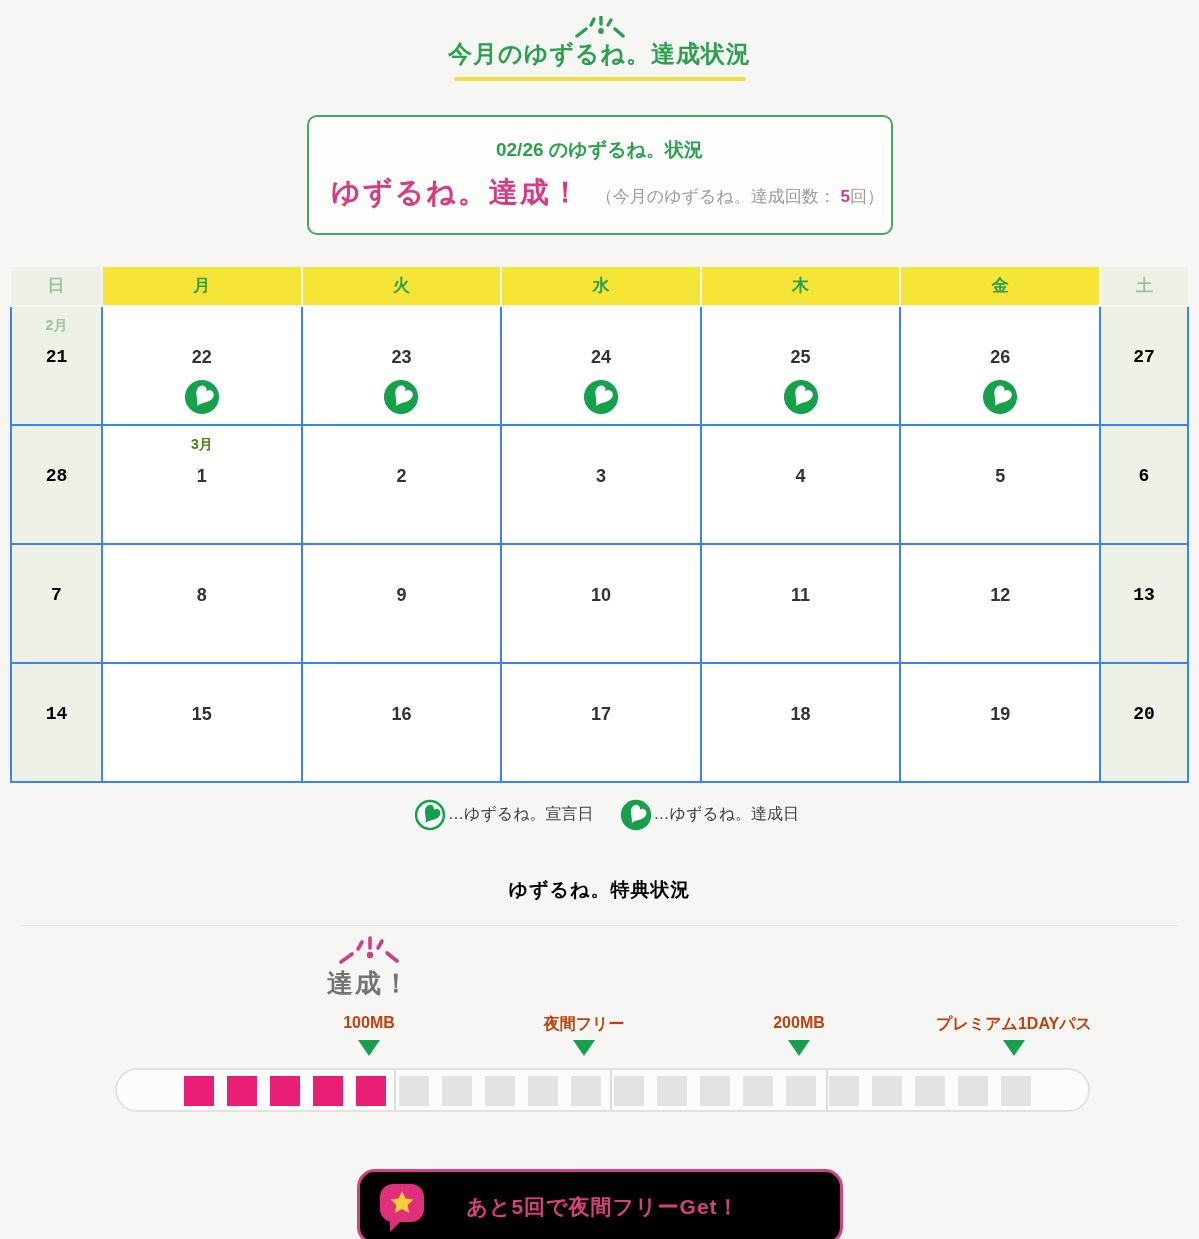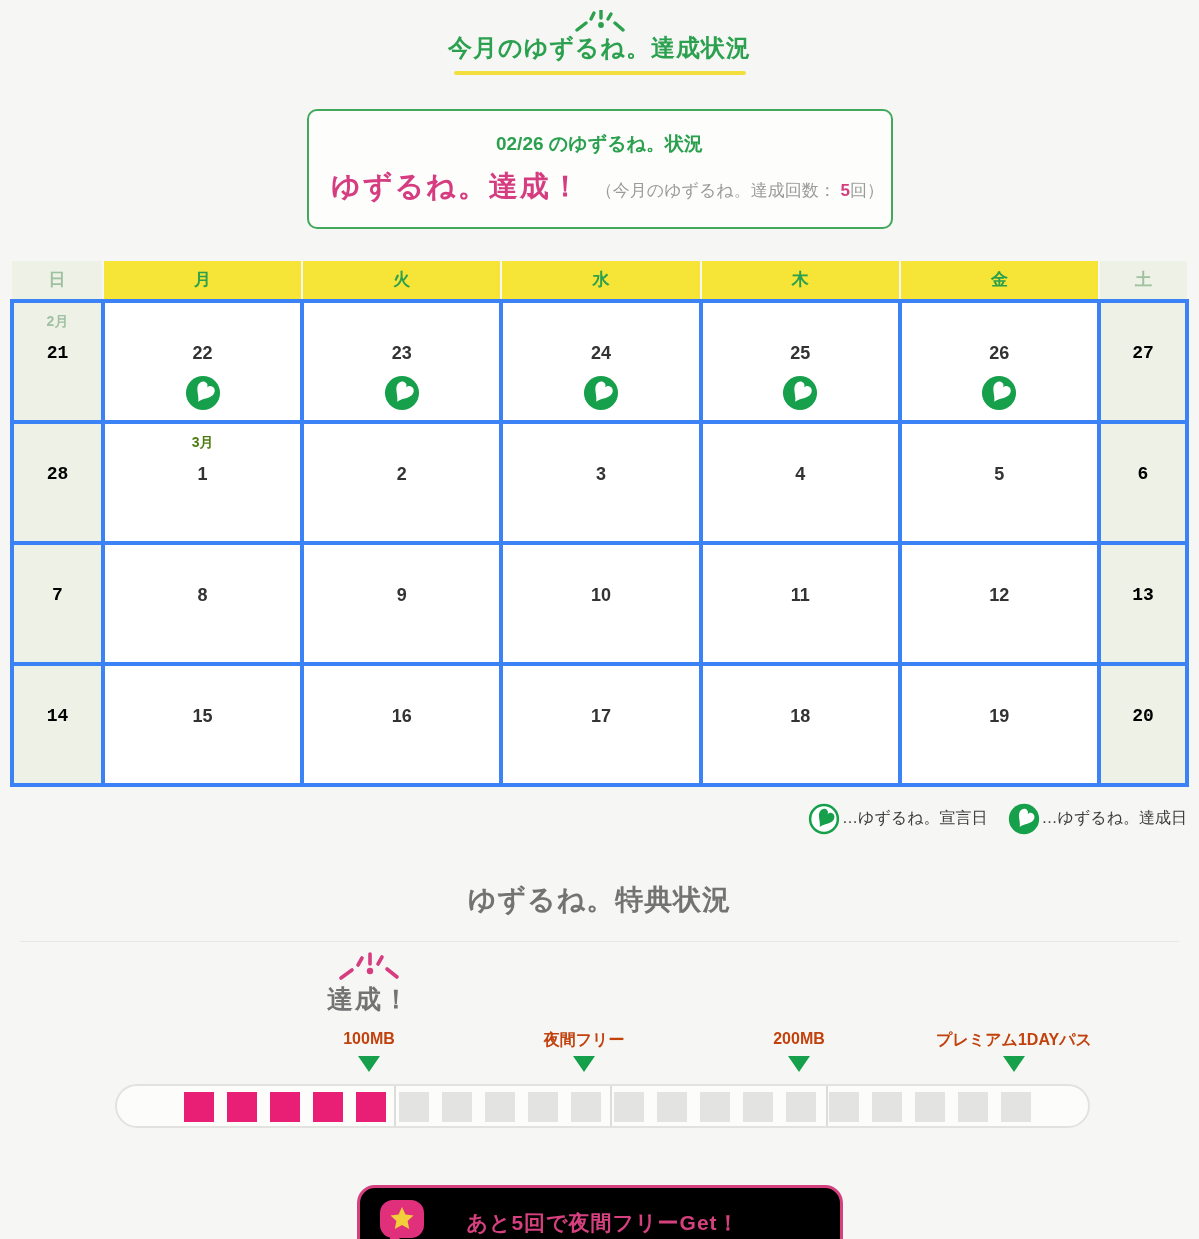--- a/index.html
+++ b/index.html
@@ -4,21 +4,21 @@
 <style>
   html,body{margin:0;padding:0;}
   body{
     width:1199px;height:1239px;overflow:hidden;
     background:#f6f7f4;
     font-family:"Liberation Sans","DejaVu Sans",sans-serif;
     color:#333;
     position:relative;
   }
   
-  .top-section{padding-top:10px;text-align:center;}
+  .top-section{padding-top:16px;text-align:center;}
   .sparkle{display:block;margin:0 auto;}
   .page-title{
     display:inline-block;
     font-size:24px;font-weight:bold;color:#2ba04e;
     letter-spacing:1px;line-height:1.2;margin-top:2px;
   }
   .title-underline{width:292px;height:4px;background:#f2de3c;border-radius:2px;margin:8px auto 0;}
   
   .status-card{
     width:586px;margin:34px auto 0;
@@ -37,35 +37,35 @@
   table.cal col.c-sun{width:91px;} table.cal col.c-sat{width:88px;}
   table.cal th{
     height:36px;font-size:17px;font-weight:bold;
     background:#f6e437;color:#2ba04e;
     border-left:2px solid #f6f7f4;border-bottom:2px solid #f6f7f4;
   }
   table.cal th:first-child{border-left:none;}
   table.cal th.wkend{background:#edf1e6;color:#a0c0a2;}
   table.cal td{
     height:117px;background:#fff;
-    border:4px solid #3b82f6;
+    border:2px solid #3b82f6;
     position:relative;padding:0;vertical-align:top;
   }
   table.cal td.wkend{background:#edf1e6;}
   .cell-month{position:absolute;top:10px;left:0;width:100%;text-align:center;font-size:14px;font-weight:bold;color:#4d7c0f;}
   td.wkend .cell-month{color:#a0c0a2;}
   .cell-date{position:absolute;top:40px;left:0;width:100%;text-align:center;font-size:18px;font-weight:bold;color:#333;}
   td.wkend .cell-date{color:#000000;font-family:Liberation Mono, monospace;}
   .cell-mark{position:absolute;top:72px;left:50%;transform:translateX(-50%);}
   
-  .legend{display:flex;justify-content:flex-end;align-items:center;gap:6px;margin:16px 12px 0;}
+  .legend{display:flex;justify-content:center;align-items:center;gap:12px;margin:16px 12px 0;}
   .legend-item{display:flex;align-items:center;gap:2px;margin-left:14px;}
   .legend-label{font-size:16px;color:#3c3c3c;}
   
-  .benefits-heading{margin-top:46px;text-align:center;font-size:28px;font-weight:bold;color:#737373;letter-spacing:1px;}
+  .benefits-heading{margin-top:46px;text-align:center;font-size:19px;font-weight:bold;color:#000000;letter-spacing:1px;}
   .divider{height:1px;background:#e7e7e5;margin:22px 20px 0;}
   
   .progress-area{position:relative;margin-left:115px;width:975px;height:185px;margin-top:10px;}
   .achieved-flag{position:absolute;left:254px;top:0;transform:translateX(-50%);text-align:center;}
   .achieved-label{font-size:26px;font-weight:bold;color:#737373;letter-spacing:2px;line-height:1;}
   .milestone-label{
     position:absolute;top:78px;transform:translateX(-50%);
     font-size:16px;font-weight:bold;color:#c2410c;white-space:nowrap;
   }
   .milestone-tri{

